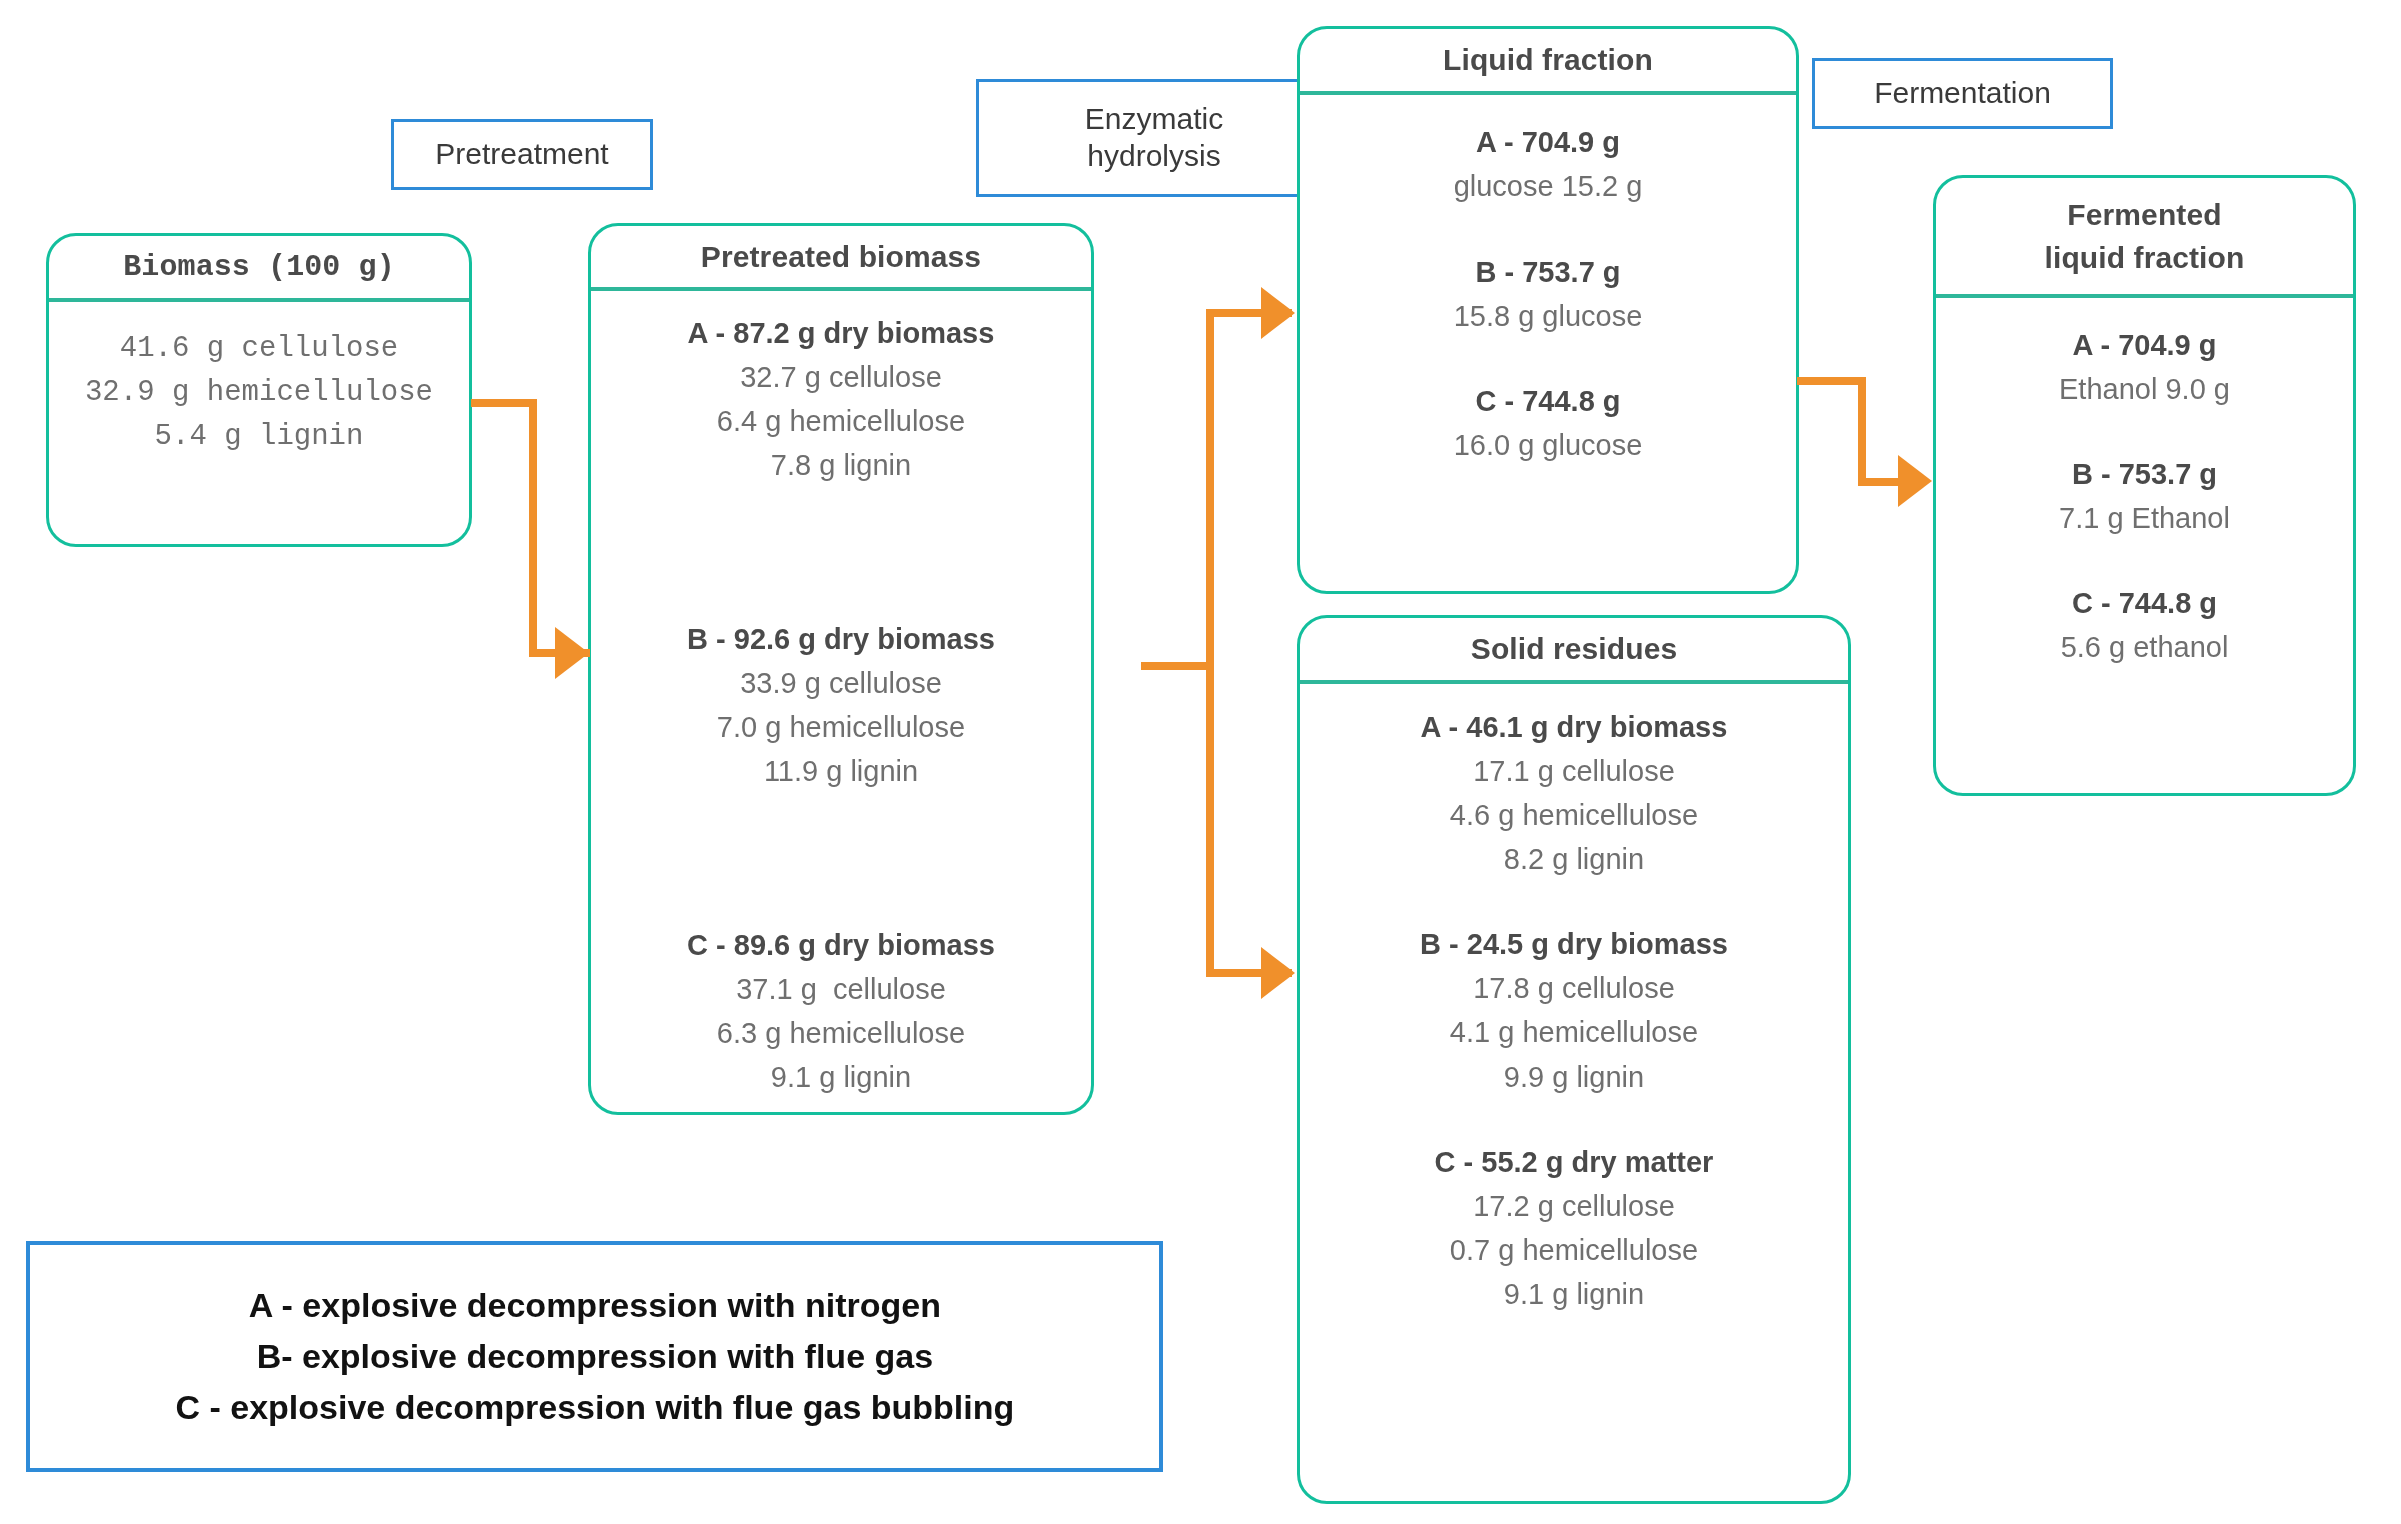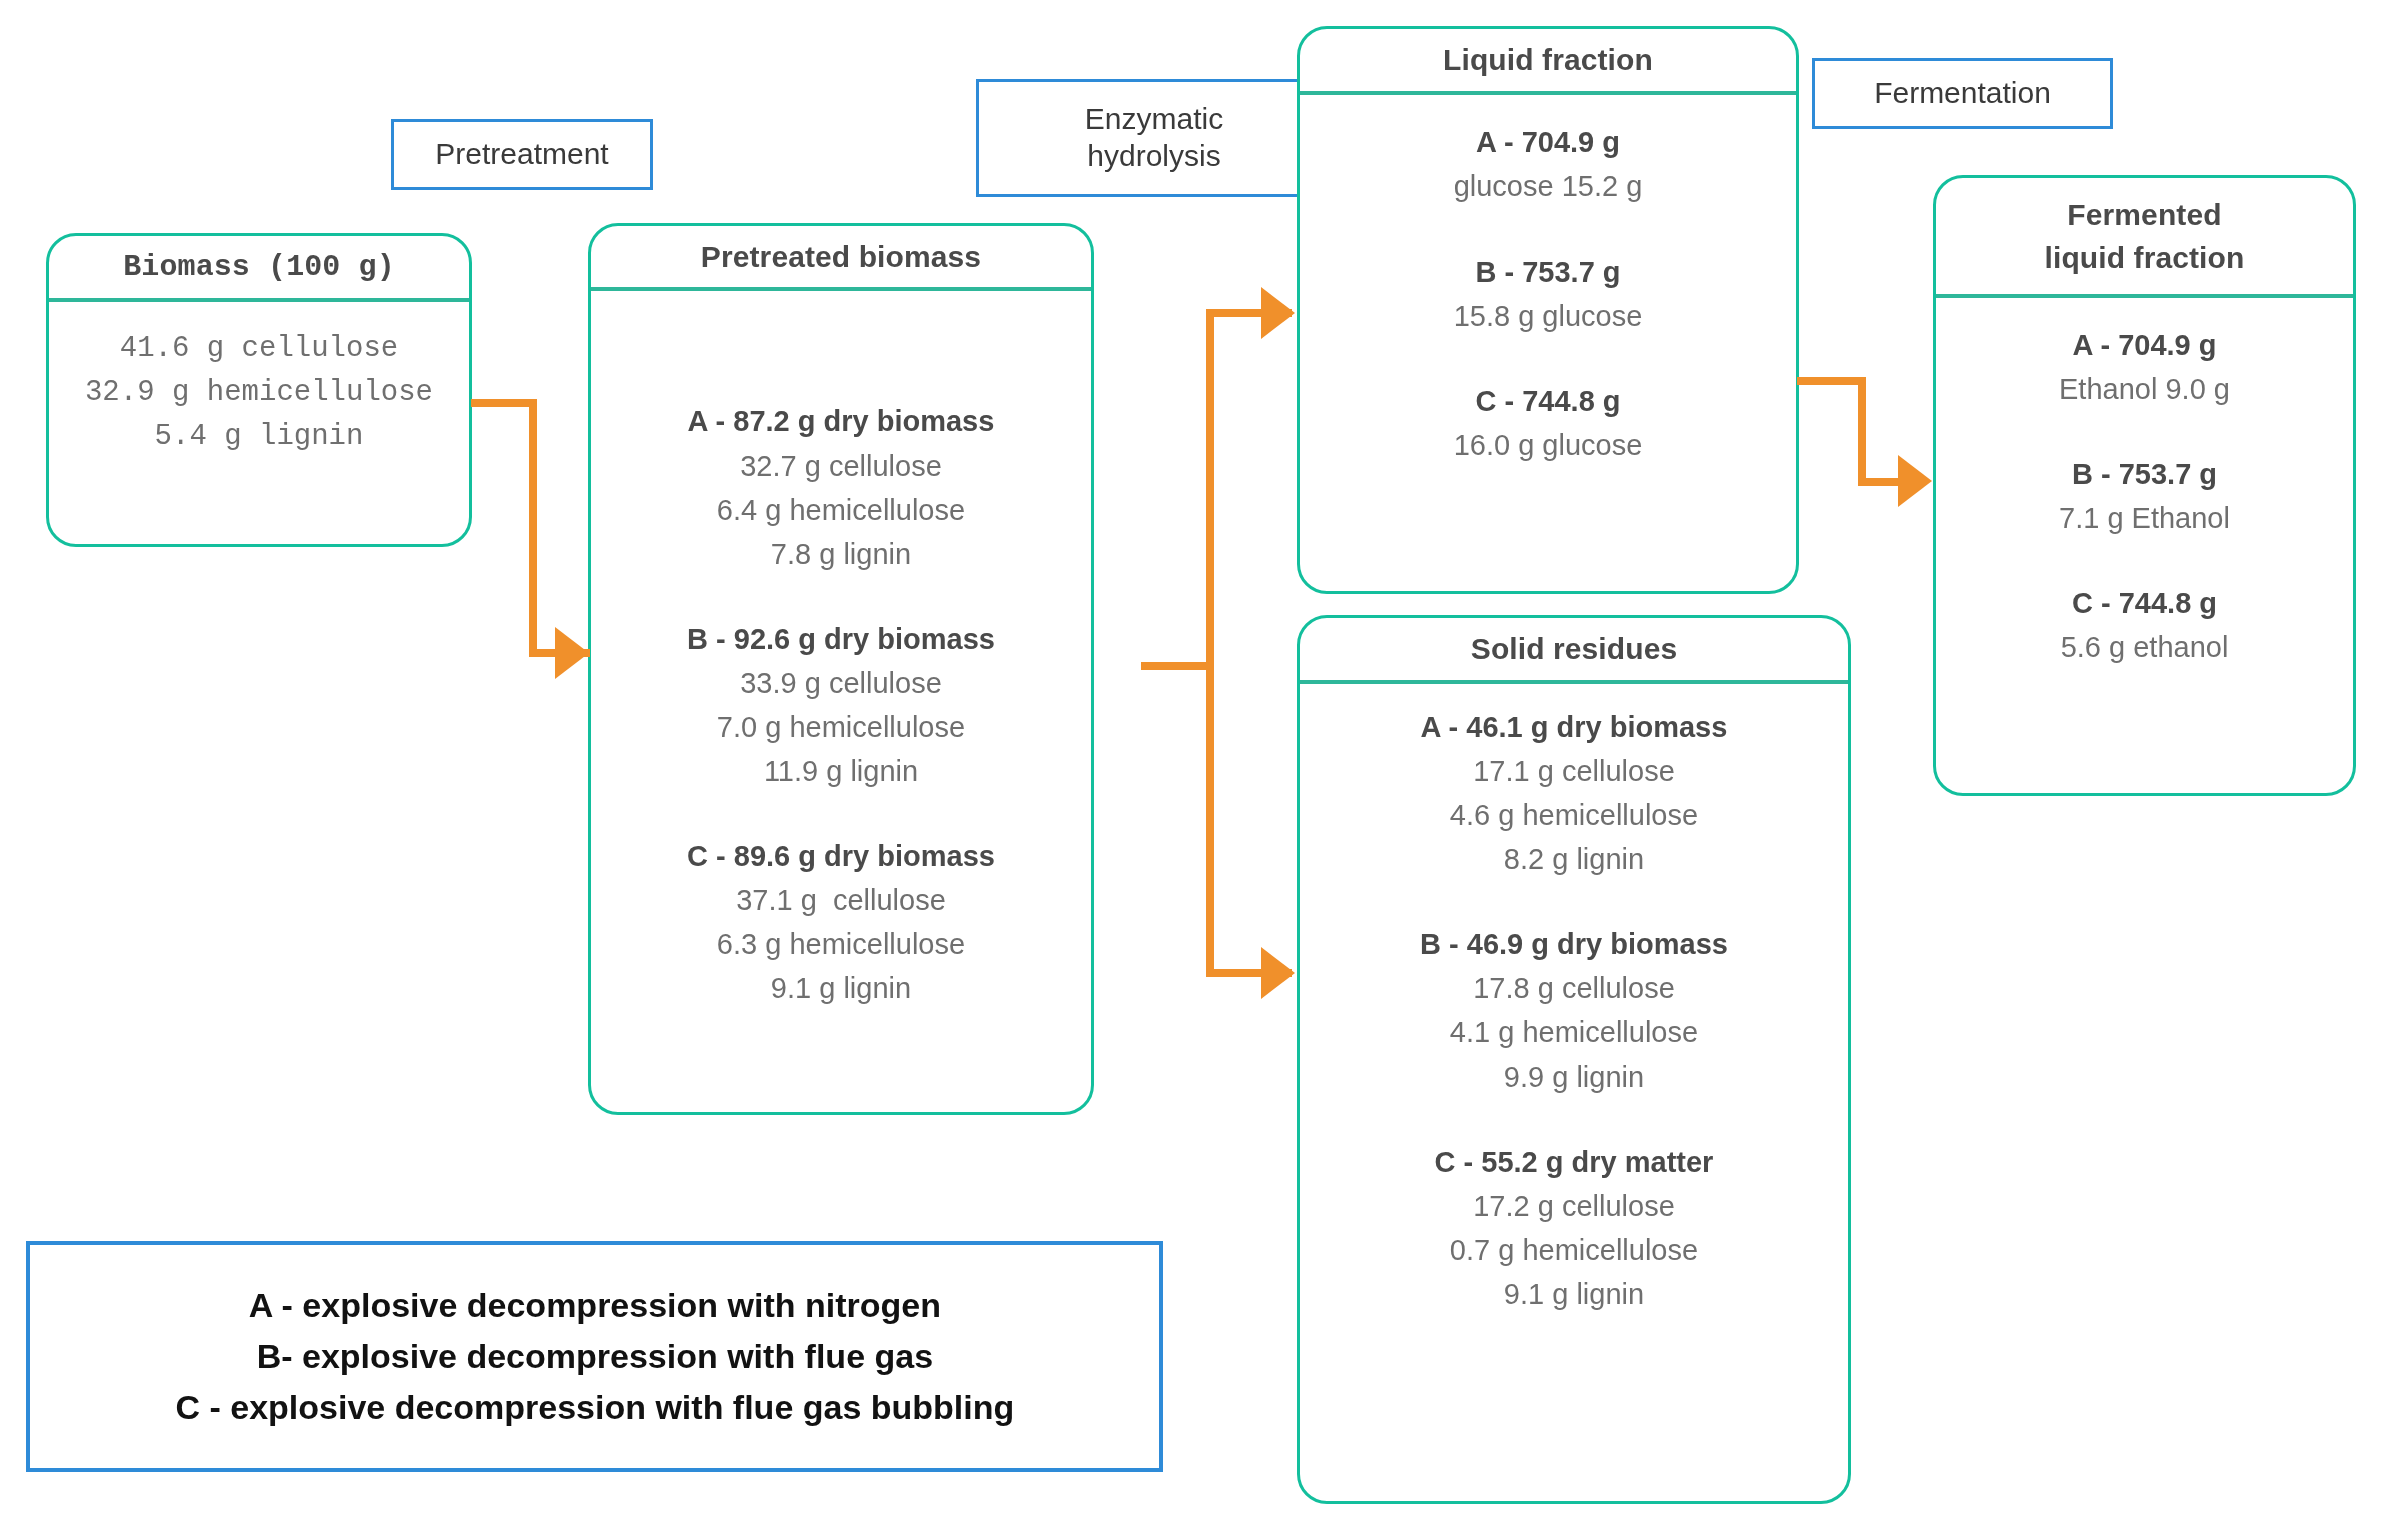--- a/index.html
+++ b/index.html
@@ -129,21 +129,21 @@
         <div class="grp-line">32.9 g hemicellulose</div>
         <div class="grp-line">5.4 g lignin</div>
       </div>
     </div>
   </div>
 
   <div class="node" style="left:588px; top:223px; width:506px; height:892px;">
     <div class="node-header" style="height:65px; font-size:30px;">
       <span>Pretreated biomass</span>
     </div>
-    <div class="node-body" style="font-size:29px; line-height:1.52; justify-content:center; padding-top:20px;">
+    <div class="node-body" style="font-size:29px; line-height:1.52; justify-content:space-between; padding-top:20px;">
       <div class="grp">
         <div class="grp-head">A - 87.2 g dry biomass</div>
         <div class="grp-line">32.7 g cellulose</div>
         <div class="grp-line">6.4 g hemicellulose</div>
         <div class="grp-line">7.8 g lignin</div>
       </div>
       <div class="grp">
         <div class="grp-head">B - 92.6 g dry biomass</div>
         <div class="grp-line">33.9 g cellulose</div>
         <div class="grp-line">7.0 g hemicellulose</div>
@@ -183,21 +183,21 @@
       <span>Solid residues</span>
     </div>
     <div class="node-body" style="font-size:29px; line-height:1.52; justify-content:flex-start; padding-top:21px;">
       <div class="grp">
         <div class="grp-head">A - 46.1 g dry biomass</div>
         <div class="grp-line">17.1 g cellulose</div>
         <div class="grp-line">4.6 g hemicellulose</div>
         <div class="grp-line">8.2 g lignin</div>
       </div>
       <div class="grp">
-        <div class="grp-head">B - 46.9 g dry biomass</div>
+        <div class="grp-head">B - 24.5 g dry biomass</div>
         <div class="grp-line">17.8 g cellulose</div>
         <div class="grp-line">4.1 g hemicellulose</div>
         <div class="grp-line">9.9 g lignin</div>
       </div>
       <div class="grp">
         <div class="grp-head">C - 55.2 g dry matter</div>
         <div class="grp-line">17.2 g cellulose</div>
         <div class="grp-line">0.7 g hemicellulose</div>
         <div class="grp-line">9.1 g lignin</div>
       </div>

